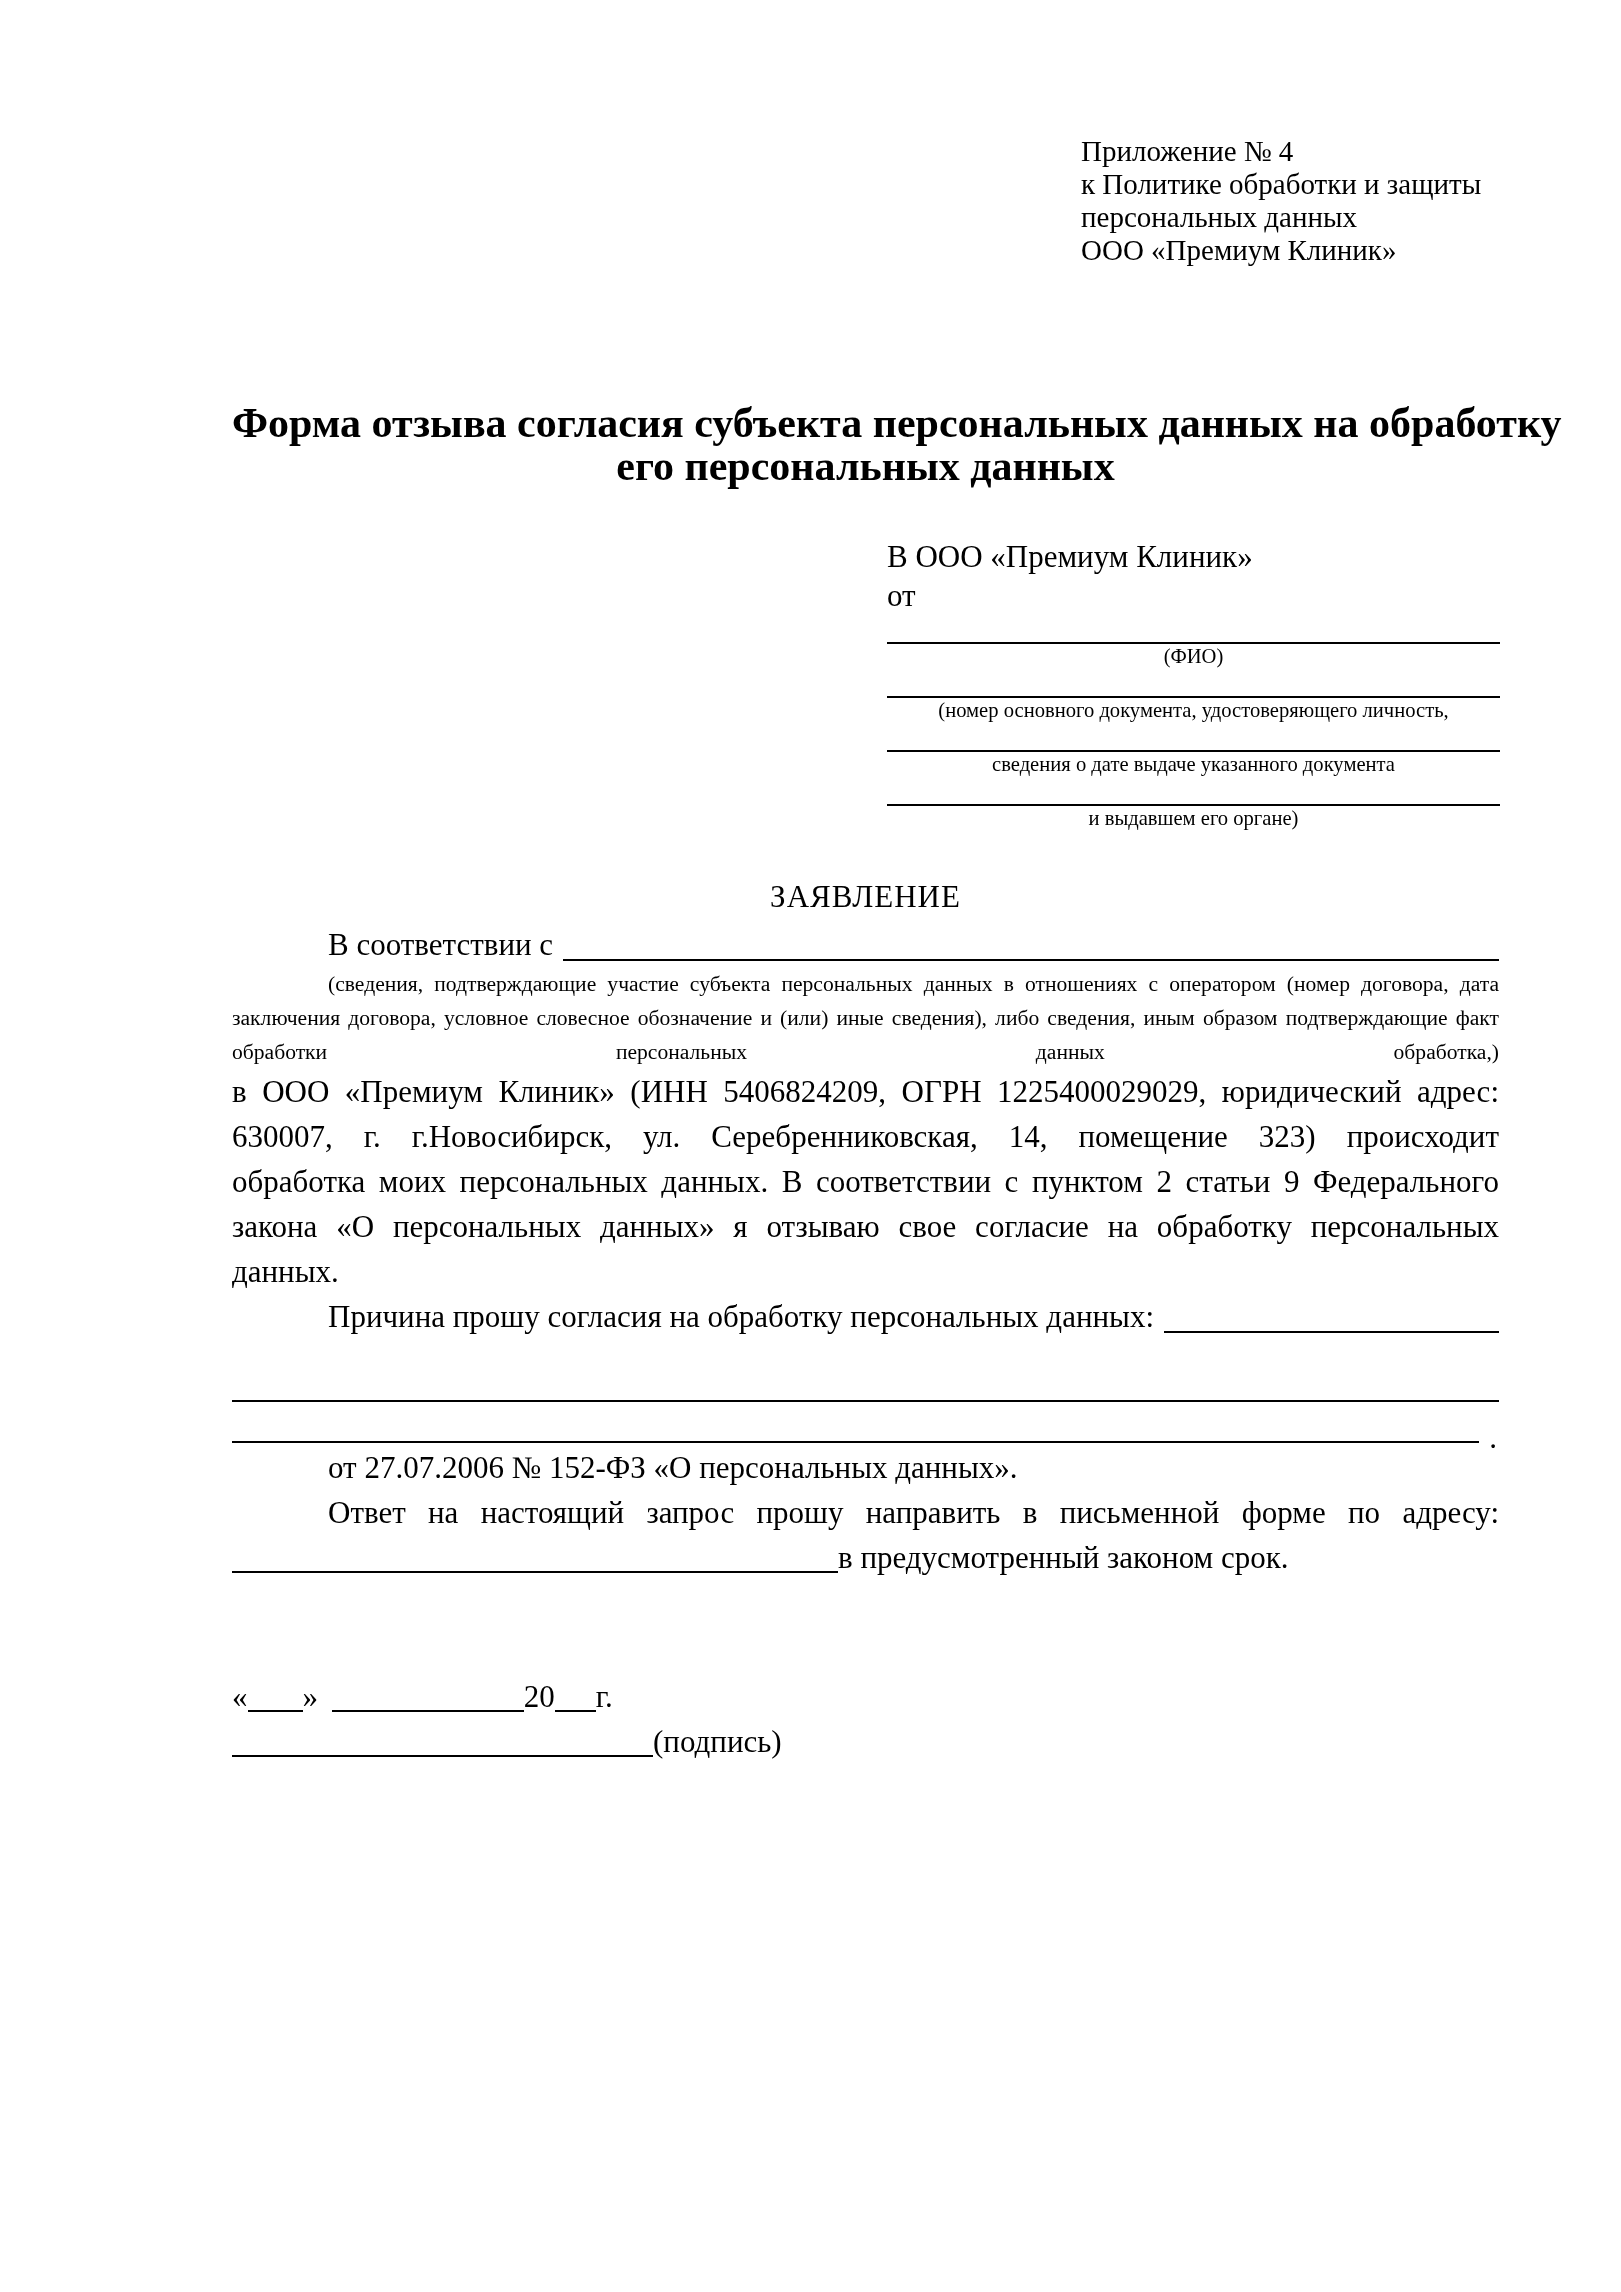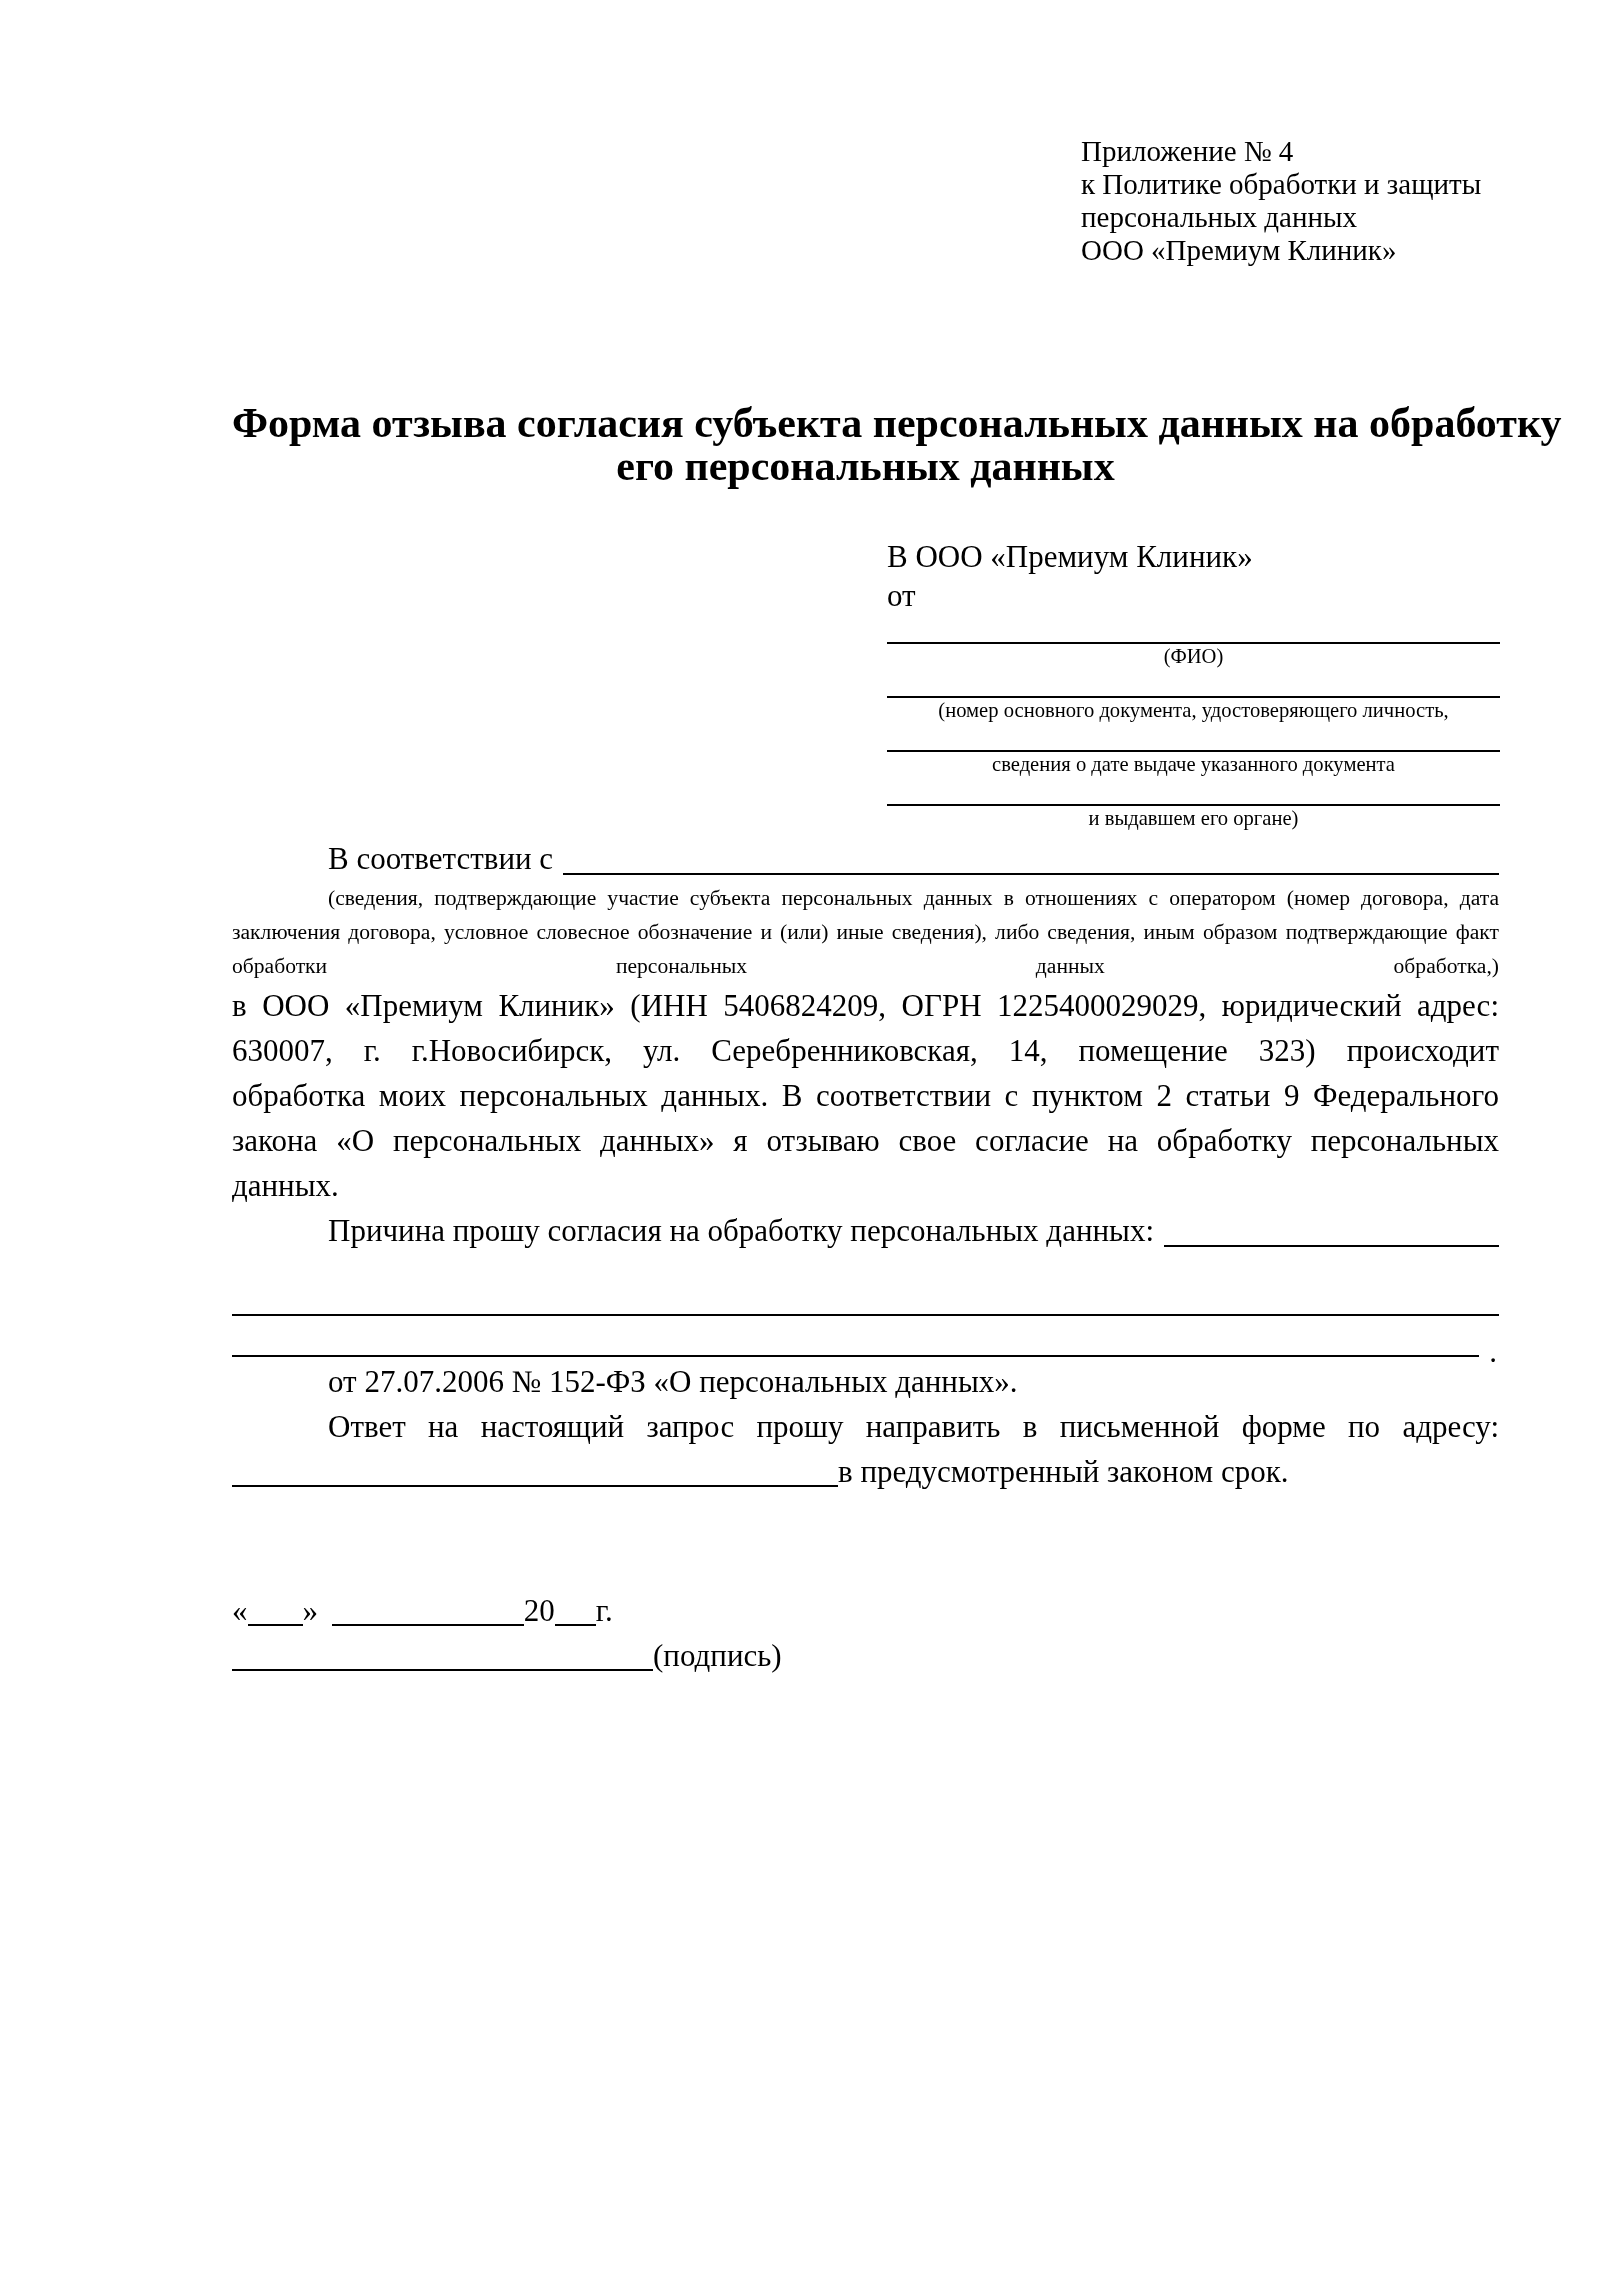--- a/index.html
+++ b/index.html
@@ -88,20 +88,21 @@
         <div class="fline"></div>
         <div class="fcap">сведения о дате выдаче указанного документа</div>
       </div>
         <div class="field">
         <div class="fline"></div>
         <div class="fcap">и выдавшем его органе)</div>
       </div>
       </div>
   </div>
 
+  <div class="heading">ЗАЯВЛЕНИЕ</div>
 
   <div class="row-accord">
     <span class="lbl">В соответствии с</span>
     <span class="fillline"></span>
   </div>
 
   <div class="fineprint">
       <div class="jl">(сведения, подтверждающие участие субъекта персональных данных в отношениях с оператором (номер договора, дата</div>
       <div class="jl">заключения договора, условное словесное обозначение и (или) иные сведения), либо сведения, иным образом подтверждающие факт</div>
       <div class="jl">обработки персональных данных обработка,)</div>

